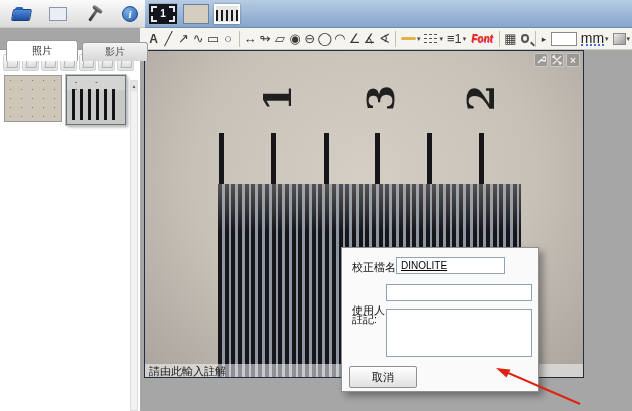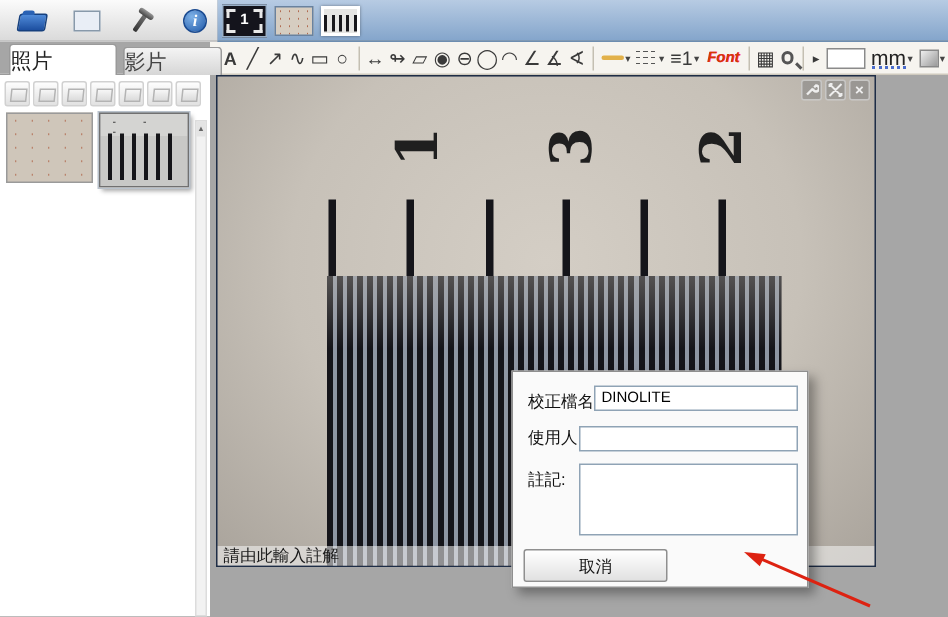--- a/index.html
+++ b/index.html
@@ -54,22 +54,22 @@
   .strip-thumb{ width:26px; height:20px; border:1px solid #69829f; cursor:pointer; }
   .thumb-dots{ background:#d6cdc1;
     background-image:radial-gradient(circle 1px,#b06a50 45%,transparent 50%);
     background-size:6px 5px;}
   .thumb-ruler{ background:linear-gradient(#ececea 0 40%,#dcdcda 40%);
     background-image:repeating-linear-gradient(90deg,#18181c 0 2px,transparent 2px 5px);
     background-size:100% 70%; background-position:0 100%; background-repeat:no-repeat;
     background-color:#e6e6e4;}
   .strip-thumb.selected{ border:2px solid #fff; box-shadow:0 0 2px rgba(0,0,0,.4); }
   
-  .tab{ position:absolute; font-size:14px; color:#222; text-align:left; cursor:pointer;
-    border:1px solid #9a9a9a; border-bottom:none; border-radius:3px 3px 0 0; z-index:3;}
+  .tab{ position:absolute; font-size:10px; color:#222; text-align:center; cursor:pointer;
+    border:1px solid #9a9a9a; border-bottom:none; border-radius:3px 3px 0 0; z-index:3;margin-top:11px;}
   .tab-photos{ left:6px; top:29px; width:72px; height:21px; line-height:20px; background:#fff; z-index:4;}
   .tab-videos{ left:82px; top:31px; width:66px; height:19px; line-height:18px;
     background:linear-gradient(#f4f4f4,#d6d6d6); color:#444;}
   
   .drawbar{
     position:absolute; left:140px; top:28px; width:492px; height:22px;
     background:#f6f4ef; border-bottom:1px solid #cfcabe;
     display:flex; align-items:center; font-size:13px; color:#3a3a3a; padding-left:6px;
   }
   .ti{ width:16px; text-align:center; cursor:pointer; line-height:20px; }
@@ -139,30 +139,30 @@
   .comb::before{ content:""; position:absolute; inset:0;
     background:linear-gradient(rgba(201,195,186,.35),rgba(201,195,186,0) 25%);}
   .note-bar{ position:absolute; left:0; right:0; top:313px; height:14px;
     background:rgba(246,246,246,.55); color:#1a1a1a; font-size:11px; line-height:14px;
     padding-left:4px; cursor:text;}
   
   .dialog{ position:absolute; left:341px; top:247px; width:198px; height:145px;
     background:#fafafa; border:1px solid #8f8f8f; box-shadow:4px 4px 7px rgba(0,0,0,.35);
     font-size:11px; color:#111; z-index:10;}
   .dlg-label{ position:absolute; left:10px; }
-  .l-file{ top:12px; } .l-user{ top:36px;text-align:center; } .l-note{ top:64px; }
+  .l-file{ top:12px; } .l-user{ top:55px;text-align:center; } .l-note{ top:64px; }
   .dlg-input{ position:absolute; border:1px solid #8fa3b5; background:#fff; font-size:10px;
     padding-left:4px; font-family:"Liberation Sans",sans-serif;}
-  .in-file{ left:54px; top:9px; width:136px; height:17px; }
+  .in-file{ left:54px; top:9px; width:109px; height:17px;text-decoration:underline; }
   .in-user{ left:44px; top:36px; width:146px; height:17px; }
   .in-note{ left:44px; top:61px; width:146px; height:48px; resize:none; }
   .dlg-btn{ position:absolute; top:118px; height:22px;
     background:linear-gradient(#ffffff,#e1e1e1); border:1px solid #8f8f8f; border-radius:2px;
     font-size:11px; color:#111; cursor:pointer; font-family:"Liberation Sans",sans-serif;}
-  .b-cancel{ left:7px; width:96px; }
+  .b-cancel{ left:7px; width:68px; }
   .b-continue{ left:98px; width:88px; }
   .arrow-svg{ position:absolute; left:488px; top:358px; z-index:11; pointer-events:none;}
 </style>
 </head>
 <body>
 
 <div class="topbar-left">
   <span class="app-icon">
       <span class="folder-shape"></span>
     </span>

